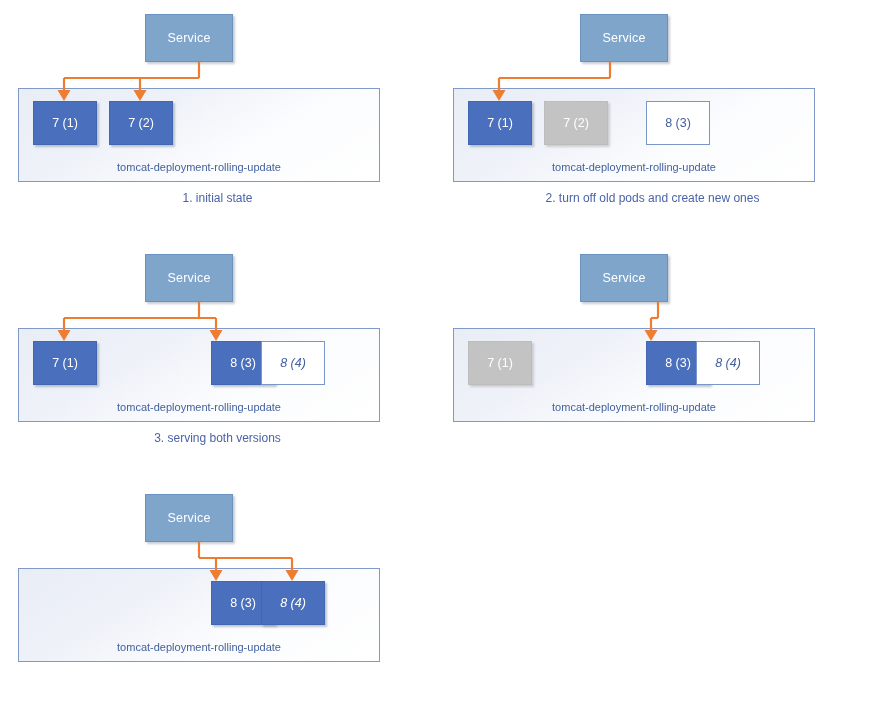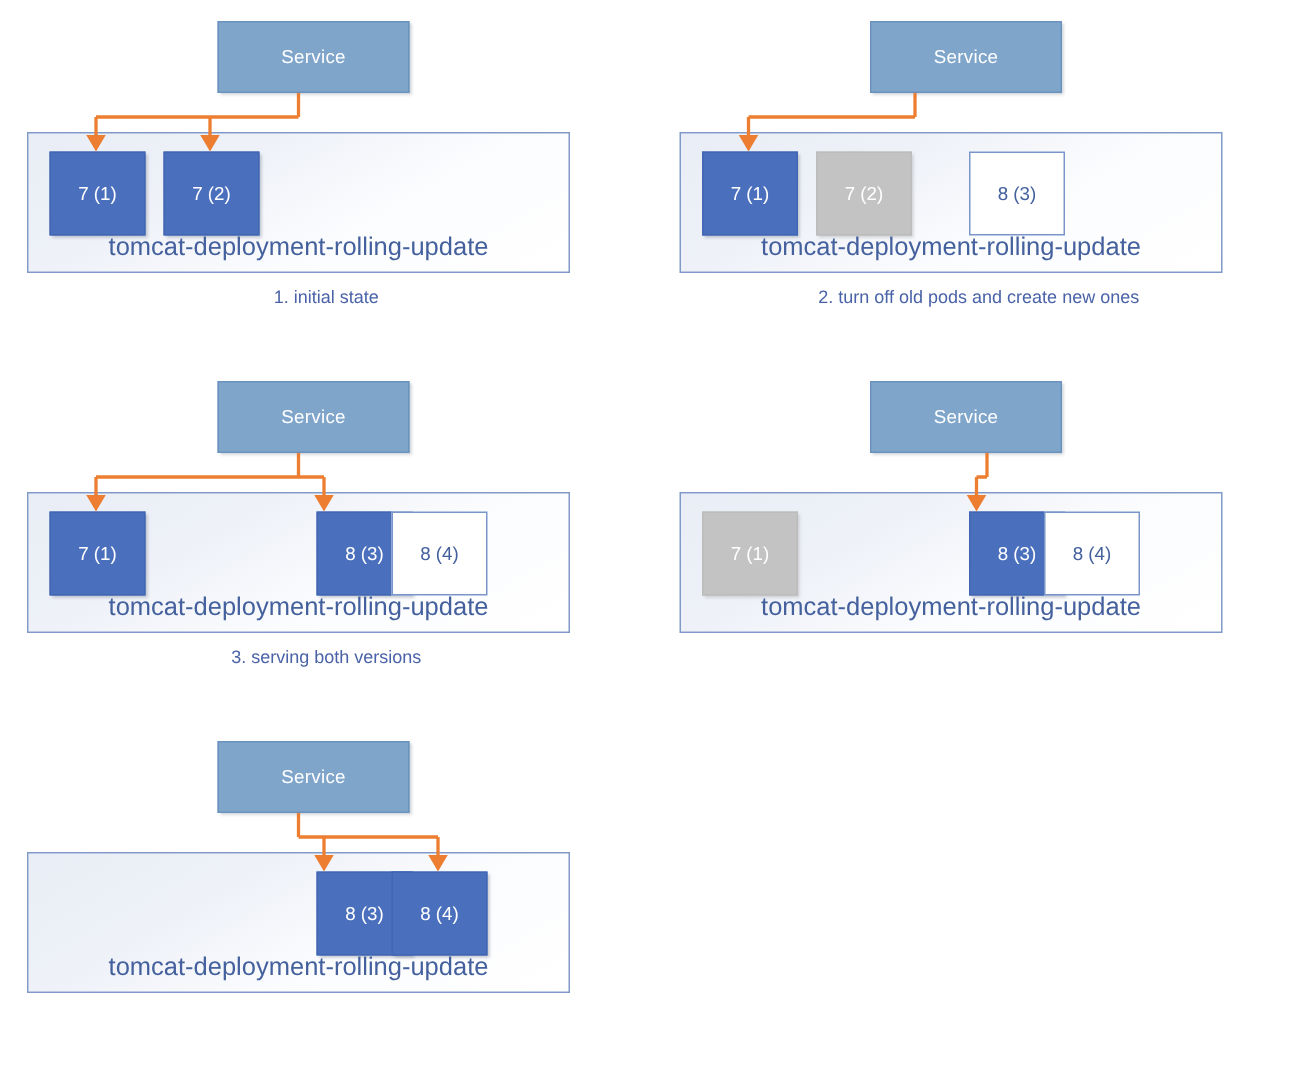--- a/index.html
+++ b/index.html
@@ -29,21 +29,21 @@
   }
   .panel-col-left  { left: 0px; }
   .panel-col-right { left: 435px; }
   .panel-row-1 { top: 0px; }
   .panel-row-2 { top: 240px; }
   .panel-row-3 { top: 480px; }
 
   
   .service-box {
     position: absolute;
-    width: 128px;
+    width: 88px;
     height: 48px;
     top: 14px;
     left: 145px;
     background: #7fa5cb;
     border: 1px solid #6b93bd;
     box-sizing: border-box;
     display: flex;
     align-items: center;
     justify-content: center;
     box-shadow: 1.5px 1.5px 2px rgba(120,130,145,0.40);
@@ -66,46 +66,46 @@
     border: 1px solid #8099c9;
     background: linear-gradient(150deg, #e9edf5 0%, #eef1f8 32%, #fbfcfe 62%, #ffffff 100%);
   }
   .deployment-label {
     position: absolute;
     left: 0;
     right: 0;
     bottom: 8px;
     text-align: center;
     color: #44619e;
-    font-size: 17px;
+    font-size: 11px;
     line-height: 1;
   }
 
   
   .pod-row {
     position: absolute;
     left: 14px;
     top: 12px;
     width: 334px;
     height: 48px;
   }
   .pod-slot {
     position: absolute;
     top: 0;
     width: 64px;
     height: 48px;
   }
   .pod-slot[data-slot="0"] { left: 0px; }
   .pod-slot[data-slot="1"] { left: 76px; }
   .pod-slot[data-slot="2"] { left: 152px; margin-left: 26px; }
-  .pod-slot[data-slot="3"] { left: 228px; }
+  .pod-slot[data-slot="3"] { left: 228px; font-style: italic; }
 
   .pod-box {
     width: 64px;
-    height: 56px;
+    height: 44px;
     box-sizing: border-box;
     display: flex;
     align-items: center;
     justify-content: center;
     font-size: 12.5px;
     line-height: 1;
   }
   .pod-box.active {
     background: #4a6fbd;
     border: 1px solid #4166b4;

